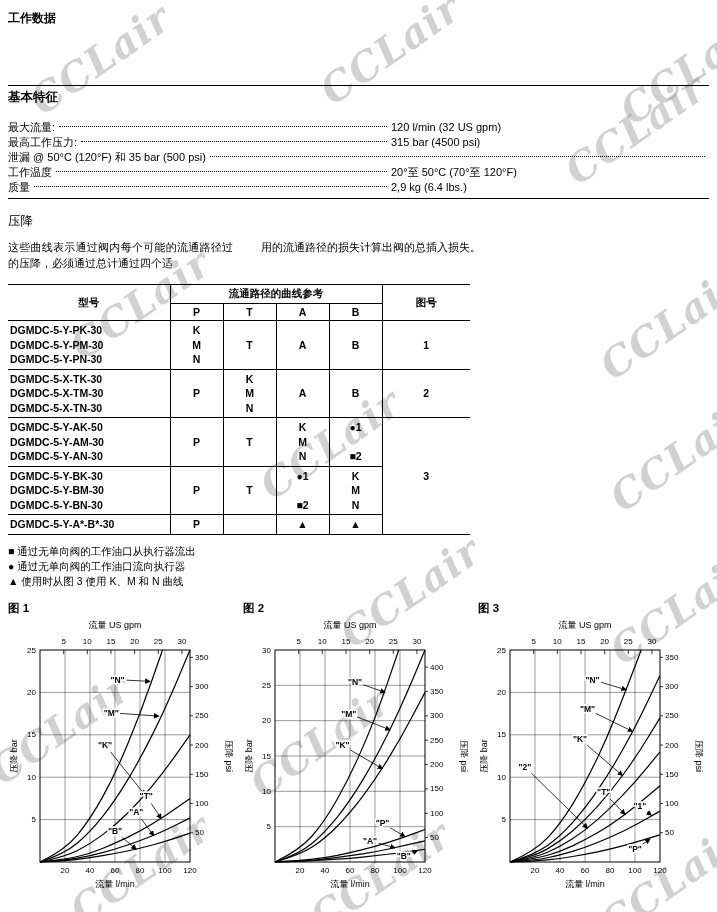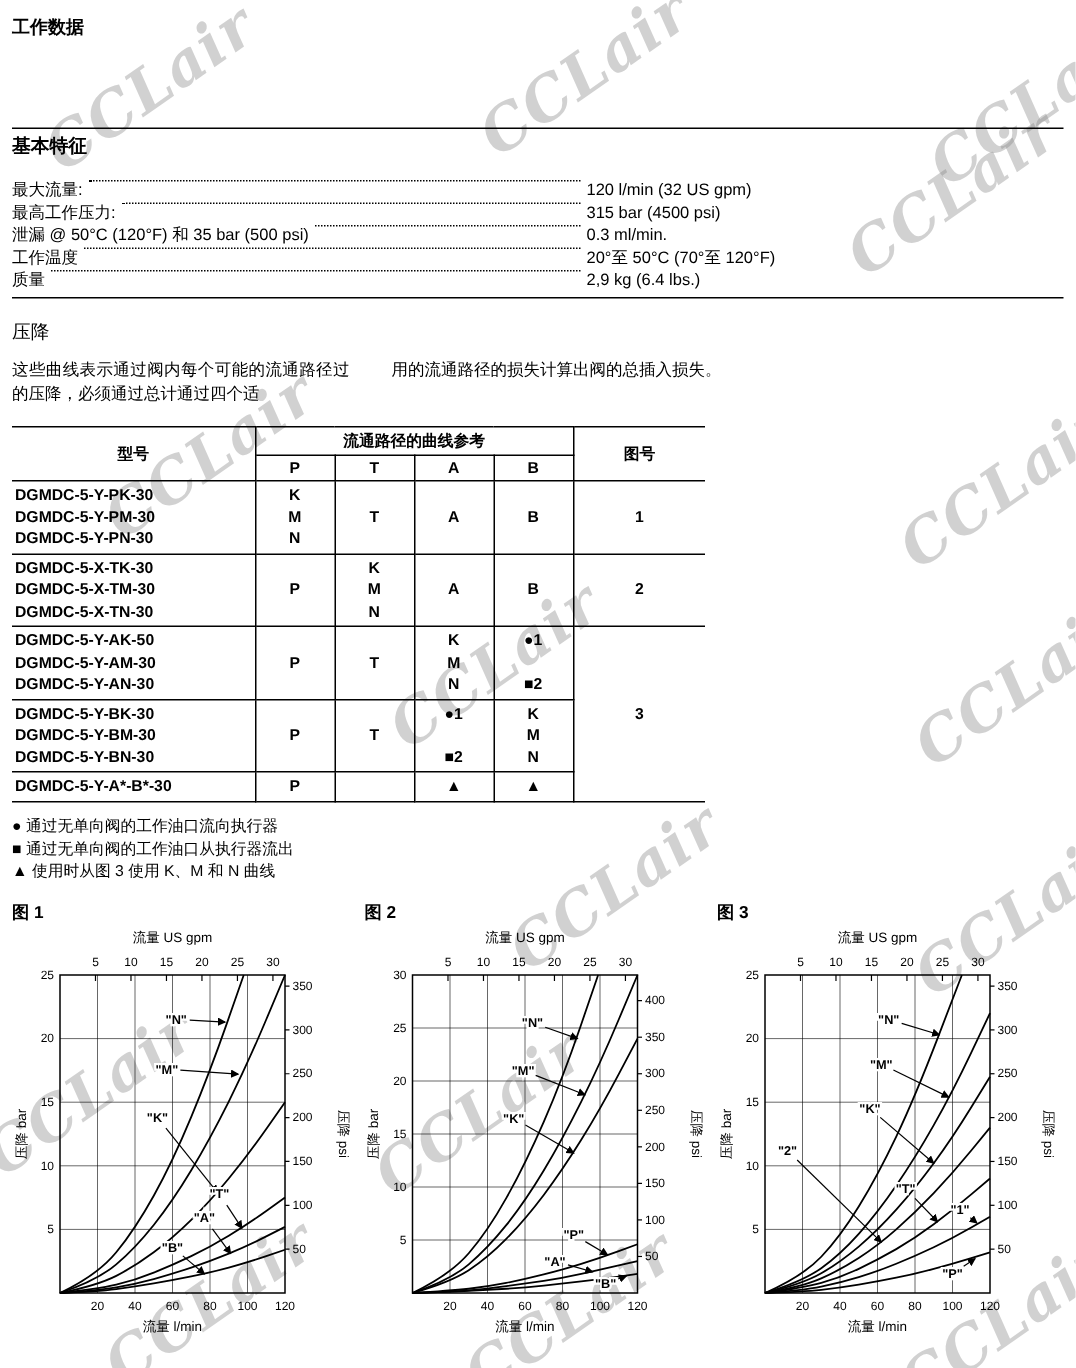--- a/index.html
+++ b/index.html
@@ -12,21 +12,21 @@
   .wm {
     position:absolute; font-family:"DejaVu Serif",serif; font-weight:bold; font-style:italic;
     font-size:40px; color:rgba(135,135,135,0.38); transform:rotate(-35deg);
     white-space:nowrap; letter-spacing:1px;
   }
   #content { position:relative; z-index:1; padding:10px 8px 0 8px; }
   .page-title { font-size:12px; font-weight:bold; }
   .rule { border-top:1px solid #000; }
   .sec-head { font-size:12.5px; font-weight:bold; margin:3px 0 14px 0; }
   #features { margin-bottom:3px; }
-  .feat-row { display:flex; align-items:flex-start; font-size:11px; line-height:15px; }
+  .feat-row { display:flex; align-items:center; font-size:11px; line-height:15px; }
   .feat-label { white-space:nowrap; }
   .feat-leader { flex:1; border-bottom:1.5px dotted #000; margin:0 4px 3px 4px; min-width:10px; }
   .feat-value { width:318px; white-space:nowrap; }
   .pd-head { font-size:12.5px; margin-top:14px; }
   .pd-cols { display:flex; gap:28px; margin-top:9px; }
   .pd-col { width:225px; font-size:11px; line-height:16px; text-align:justify; }
   table { border-collapse:collapse; margin-top:13px; background:transparent; }
   th,td { border:1px solid #000; padding:2px 3px; text-align:center; vertical-align:middle;
           font-size:10.5px; font-weight:bold; }
   tr > *:first-child { border-left:none; }
@@ -76,21 +76,20 @@
         <span class="feat-value">120 l/min (32 US gpm)</span>
       </div>
       <div class="feat-row">
         <span class="feat-label">最高工作压力:</span>
         <span class="feat-leader"></span>
         <span class="feat-value">315 bar (4500 psi)</span>
       </div>
       <div class="feat-row">
         <span class="feat-label">泄漏 @ 50°C (120°F) 和 35 bar (500 psi)</span>
         <span class="feat-leader"></span>
-        <span class="feat-value">0.3 ml/min.</span>
       </div>
       <div class="feat-row">
         <span class="feat-label">工作温度</span>
         <span class="feat-leader"></span>
         <span class="feat-value">20°至 50°C (70°至 120°F)</span>
       </div>
       <div class="feat-row">
         <span class="feat-label">质量</span>
         <span class="feat-leader"></span>
         <span class="feat-value">2,9 kg (6.4 lbs.)</span>
@@ -194,22 +193,22 @@
           <td class="model-cell">DGMDC-5-Y-A*-B*-30</td>
           <td>P</td>
           <td>&nbsp;</td>
           <td>▲</td>
           <td>▲</td>
         </tr>
       </tbody>
   </table>
 
   <div id="footnotes">
+      <div>■  通过无单向阀的工作油口从执行器流出</div>
       <div>●  通过无单向阀的工作油口流向执行器</div>
-      <div>■  通过无单向阀的工作油口从执行器流出</div>
       <div>▲  使用时从图 3 使用 K、M 和 N 曲线</div>
     </div>
 
   <div id="charts">
     <div class="chart-block">
       <div class="fig-label">图 1</div>
       <svg id="chart0" width="231" height="272">
           <defs>
             <marker id="ah0" markerWidth="7" markerHeight="7" refX="6" refY="3.5" orient="auto">
               <path d="M0,0L7,3.5L0,7Z"></path>

